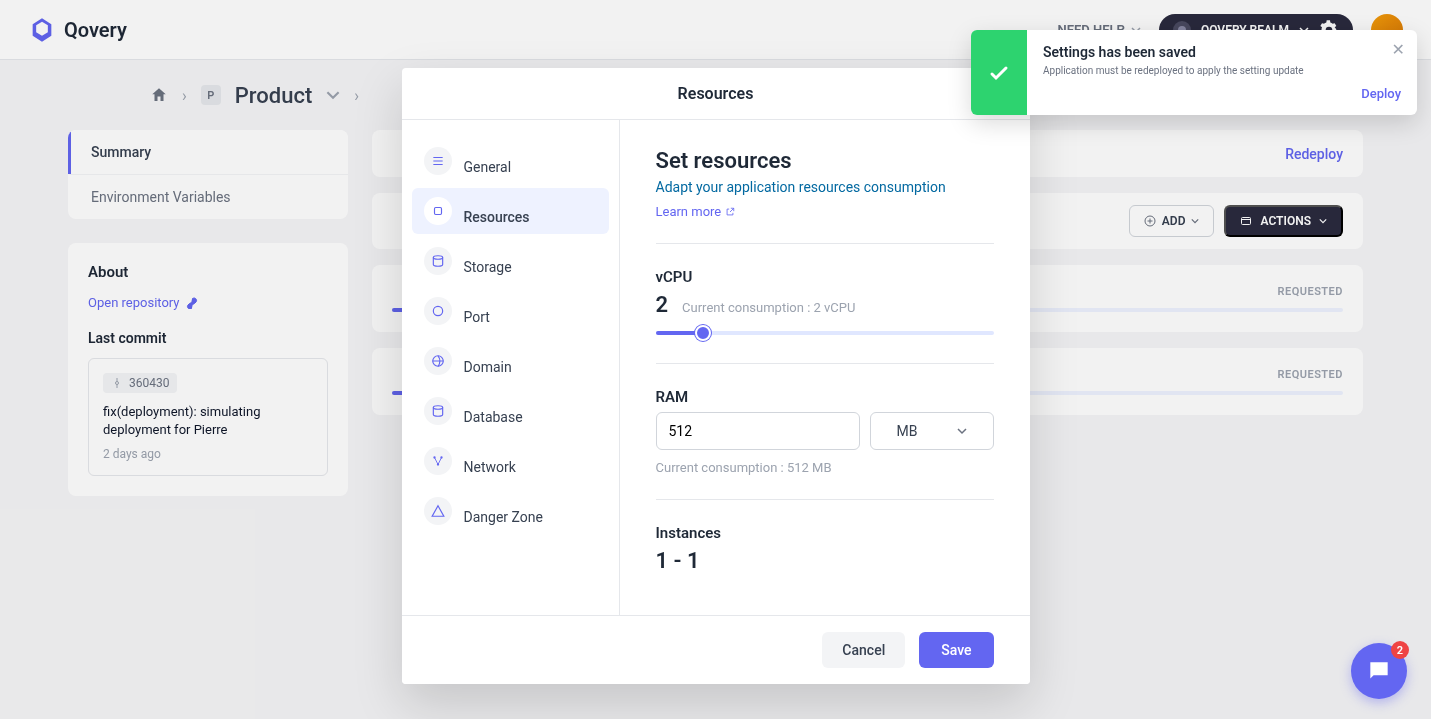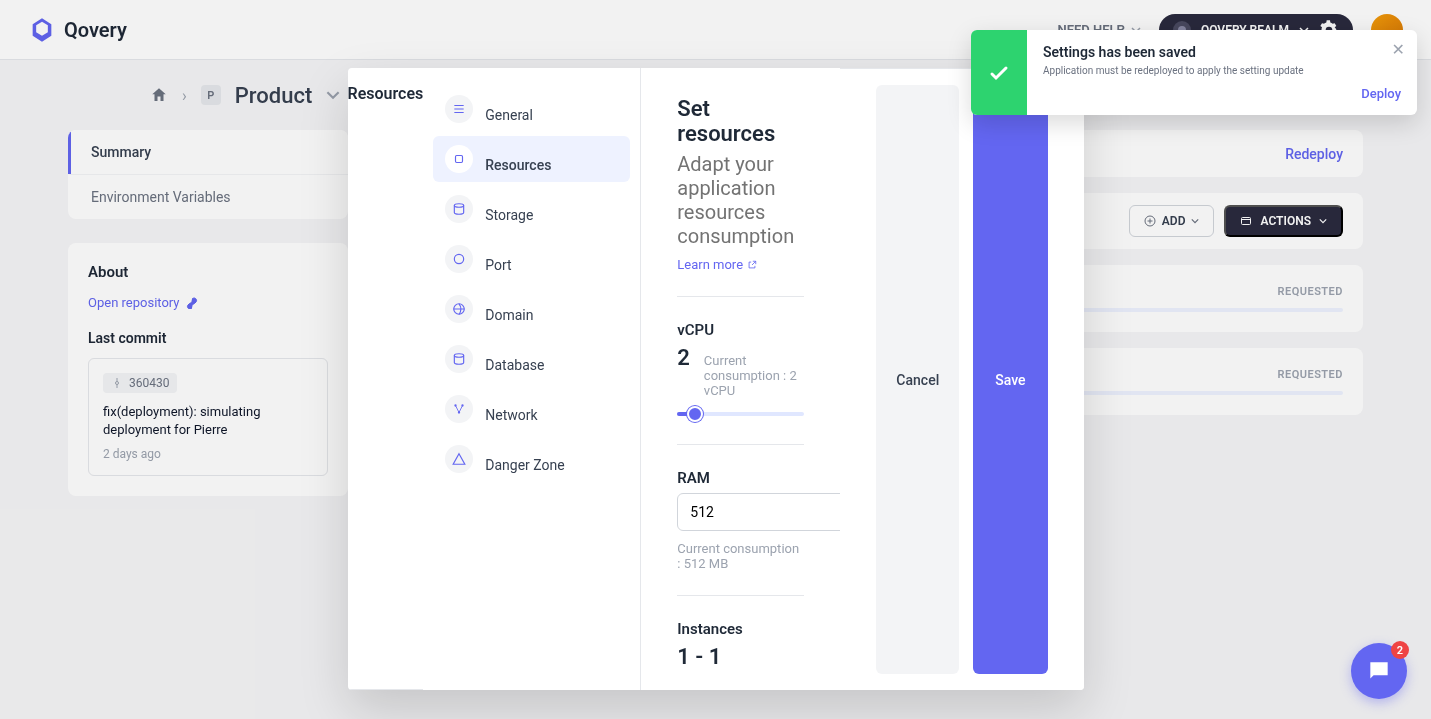--- a/index.html
+++ b/index.html
@@ -49,32 +49,32 @@
 .btn-outline { border: 1px solid #d1d5db; border-radius: 6px; padding: 7px 14px; font-size: 12px; font-weight: 600; color: #374151; display: flex; align-items: center; gap: 6px; background: #fff; }
 .btn-dark { background: #2b2b3f; color: #fff; border-radius: 6px; padding: 7px 14px; font-size: 12px; font-weight: 600; display: flex; align-items: center; gap: 8px; }
 
 .stat-card { background: #fff; border-radius: 8px; padding: 20px; margin-bottom: 16px; }
 .stat-requested { font-size: 11px; font-weight: 600; color: #9ca3af; text-align: right; letter-spacing: 0.5px; margin-bottom: 10px; }
 .stat-bar { height: 4px; background: #eef2ff; border-radius: 2px; position: relative; }
 .stat-bar-fill { position: absolute; left: 0; top: 0; bottom: 0; background: #6366f1; border-radius: 2px; width: 14%; }
 
 
 .modal-backdrop { position: absolute; inset: 0; background: rgba(0,0,0,0.05); display: flex; align-items: flex-start; justify-content: center; padding-top: 68px; }
-.modal { width: 736px; background: #fff; border-radius: 4px; box-shadow: 0 20px 50px rgba(0,0,0,0.15); overflow: hidden; display: flex; flex-direction: row; max-height: 622px; }
+.modal { width: 628px; background: #fff; border-radius: 4px; box-shadow: 0 20px 50px rgba(0,0,0,0.15); overflow: hidden; display: flex; flex-direction: column; max-height: 622px; }
 .modal-title { text-align: center; font-size: 16px; font-weight: 600; padding: 16px 0; border-bottom: 1px solid #e5e7eb; }
 .modal-body { display: flex; flex: 1; overflow: hidden; }
 .modal-sidebar { width: 218px; border-right: 1px solid #e5e7eb; padding: 18px 10px; }
 .msb-item { display: flex; align-items: flex-end; gap: 12px; padding: 9px 12px; border-radius: 6px; font-size: 14px; color: #374151; margin-bottom: 4px; }
 .msb-item.active { background: #eef2ff; font-weight: 500; }
 .msb-icon { width: 28px; height: 28px; border-radius: 50%; background: #f3f4f6; display: flex; align-items: center; justify-content: center; color: #6366f1; flex-shrink: 0; }
 .msb-item.active .msb-icon { background: #fff; }
 
 .modal-content { flex: 1; padding: 28px 36px; overflow-y: auto; }
 .mc-h1 { font-size: 22px; font-weight: 600; margin-bottom: 6px; }
-.mc-sub { font-size: 20px; color: #737373; margin-bottom: 6px; }
+.mc-sub { font-size: 14px; color: #0369a1; margin-bottom: 6px; }
 .learn-more { color: #6366f1; font-size: 13px; display: inline-flex; align-items: center; gap: 4px; margin-bottom: 24px; }
 .divider { border-top: 1px solid #e5e7eb; margin: 0 0 24px; }
 
 .field-label { font-size: 15px; font-weight: 600; margin-bottom: 6px; }
 .field-row { display: flex; align-items: baseline; gap: 14px; margin-bottom: 14px; }
 .field-val { font-size: 22px; font-weight: 600; }
 .field-hint { font-size: 13px; color: #9ca3af; }
 .slider-track { height: 4px; background: #e0e7ff; border-radius: 2px; position: relative; margin-bottom: 28px; }
 .slider-fill { position: absolute; left: 0; top: 0; bottom: 0; width: 14%; background: #6366f1; border-radius: 2px; }
 .slider-thumb { position: absolute; left: 14%; top: 50%; transform: translate(-50%,-50%); width: 16px; height: 16px; border-radius: 50%; background: #6366f1; border: 2px solid #fff; box-shadow: 0 0 0 1px #6366f1; }

